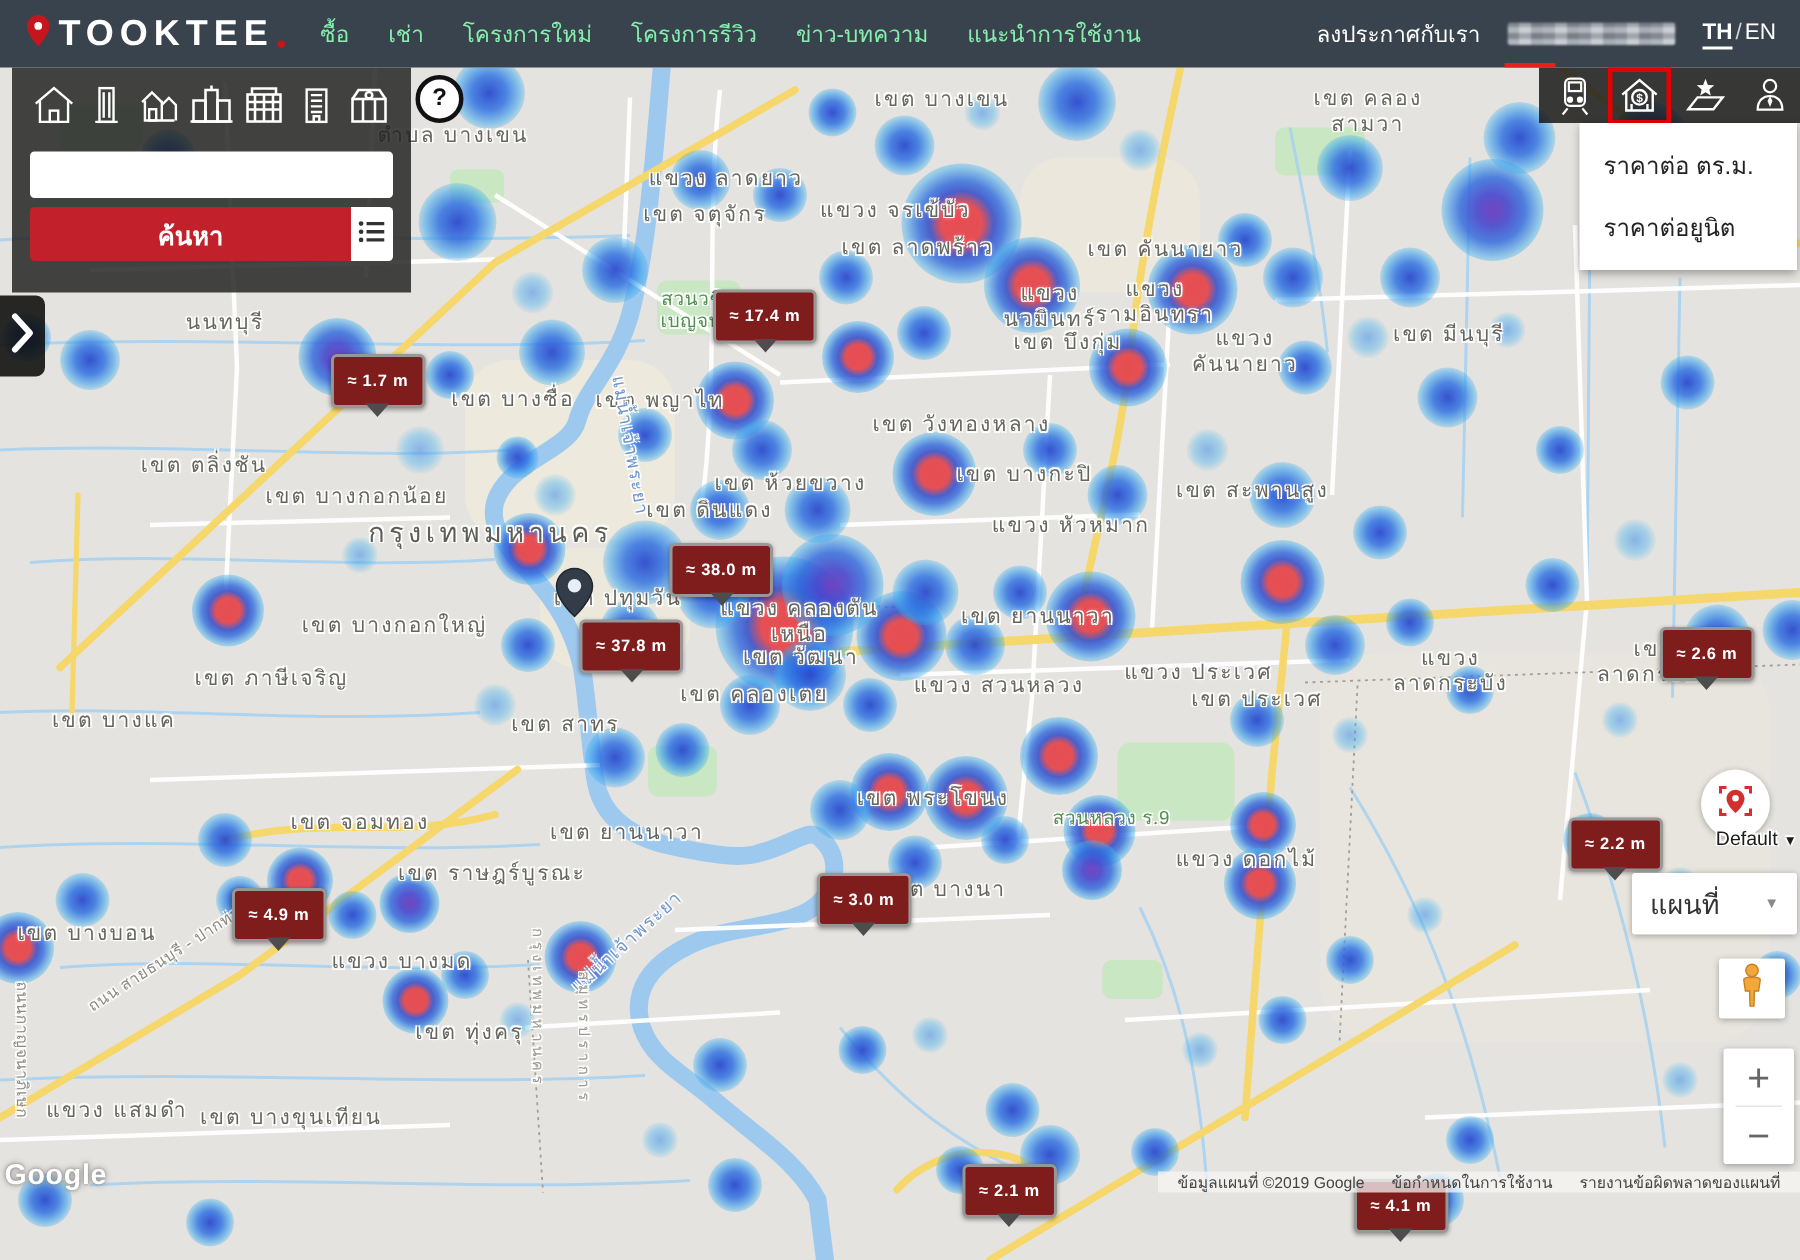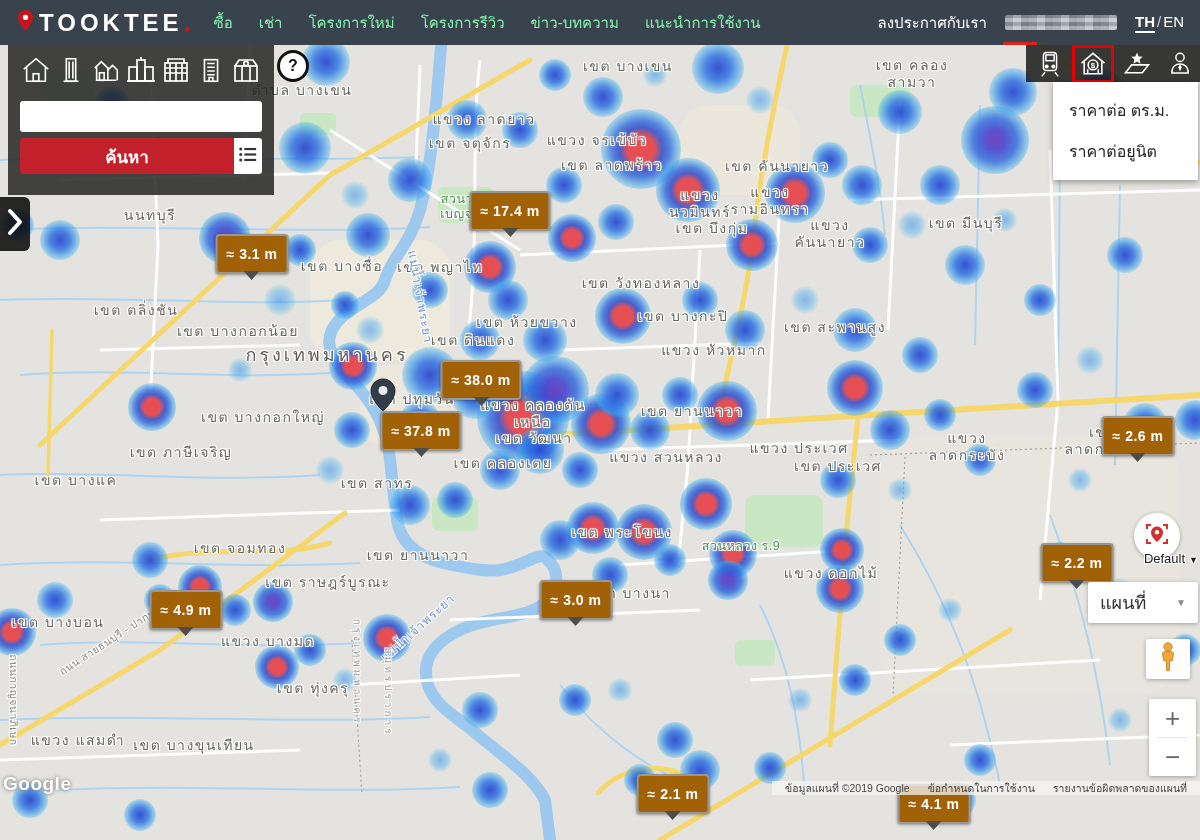--- a/index.html
+++ b/index.html
@@ -39,22 +39,22 @@
   .b-c{background:radial-gradient(circle,rgba(38,70,205,.92) 0%,rgba(42,110,226,.82) 34%,rgba(58,168,240,.55) 60%,rgba(125,216,250,0) 80%);}
   .b-f{background:radial-gradient(circle,rgba(58,140,235,.55) 0%,rgba(70,180,242,.4) 45%,rgba(135,222,250,0) 75%);}
   .dlabel{position:absolute;transform:translate(-50%,-50%);color:#66665f;font-size:14px;
     letter-spacing:1.5px;white-space:pre-line;text-align:center;line-height:1.2;
     text-shadow:-1px -1px 0 #fff,1px -1px 0 #fff,-1px 1px 0 #fff,1px 1px 0 #fff,0 0 3px #fff;}
   .k-big{font-size:18px;letter-spacing:3px;color:#5e5e57;}
   .k-park{color:#4f8f4f;font-size:12.5px;letter-spacing:.5px;}
   .k-water{color:#6f96cc;font-size:12px;letter-spacing:1px;}
   .k-road{color:#8b8b82;font-size:10.5px;letter-spacing:.5px;}
   .k-bnd{color:#9b9b92;font-size:10px;letter-spacing:3px;}
-  .ptip{position:absolute;transform:translate(-50%,-50%);background:#a16207;color:#fff;
-    border:2px solid #979797;border-radius:4px;padding:10px 9px;font-size:14px;font-weight:bold;
+  .ptip{position:absolute;transform:translate(-50%,-50%);background:#7f1d1d;color:#fff;
+    border:2px solid #979797;border-radius:4px;padding:10px 9px;font-size:11px;font-weight:bold;
     letter-spacing:.5px;white-space:nowrap;box-shadow:0 1px 3px rgba(0,0,0,.35);}
   .ptip::after{content:"";position:absolute;left:50%;bottom:-8px;transform:translateX(-50%);
     border:8px solid transparent;border-top:9px solid #4d4d4d;border-bottom:0;}
   .marker{position:absolute;left:370px;top:333px;z-index:5;cursor:pointer;}
 
   
   .panel{position:absolute;left:8px;top:45px;width:266px;height:150px;background:rgba(33,33,33,.84);
     z-index:30;padding:8px 12px;box-sizing:border-box;}
   .icon-row{display:flex;justify-content:space-between;align-items:center;height:34px;}
   .bicon{width:32px;height:32px;display:flex;align-items:center;justify-content:center;cursor:pointer;}
@@ -390,21 +390,21 @@
         <div class="dlabel" style="left: 154px; top: 700px; margin-left: 40px;">เขต บางขุนเทียน</div>
         <div class="dlabel" style="left: 78px; top: 695px;">แขวง แสมดำ</div>
         <div class="dlabel k-water" style="left: 420px; top: 252px; transform: translate(-50%, -50%) rotate(80deg);">แม่น้ำเจ้าพระยา</div>
         <div class="dlabel k-water" style="left: 418px; top: 583px; transform: translate(-50%, -50%) rotate(-42deg);">แม่น้ำเจ้าพระยา</div>
         <div class="dlabel k-road" style="left: 110px; top: 595px; transform: translate(-50%, -50%) rotate(-33deg);">ถนน สายธนบุรี - ปากท่อ</div>
         <div class="dlabel k-bnd" style="left: 357px; top: 627px; transform: translate(-50%, -50%) rotate(90deg);">กรุงเทพมหานคร</div>
         <div class="dlabel k-bnd" style="left: 388px; top: 647px; transform: translate(-50%, -50%) rotate(90deg);">สมุทรปราการ</div>
         <div class="dlabel k-road" style="left: 14px; top: 655px; transform: translate(-50%, -50%) rotate(90deg);">ถนนกาญจนาภิเษก</div>
       </div>
     <div class="layer" id="tipLayer">
-        <div class="ptip" style="left: 252px; top: 209px;">≈ 3.1 m</div>
+        <div class="ptip" style="left: 252px; top: 209px;">≈ 1.7 m</div>
         <div class="ptip" style="left: 510px; top: 166px;">≈ 17.4 m</div>
         <div class="ptip" style="left: 481px; top: 335px;">≈ 38.0 m</div>
         <div class="ptip" style="left: 421px; top: 386px;">≈ 37.8 m</div>
         <div class="ptip" style="left: 1138px; top: 391px;">≈ 2.6 m</div>
         <div class="ptip" style="left: 1077px; top: 518px;">≈ 2.2 m</div>
         <div class="ptip" style="left: 186px; top: 565px;">≈ 4.9 m</div>
         <div class="ptip" style="left: 576px; top: 555px;">≈ 3.0 m</div>
         <div class="ptip" style="left: 673px; top: 749px;">≈ 2.1 m</div>
         <div class="ptip" style="left: 934px; top: 759px;">≈ 4.1 m</div>
       </div>

